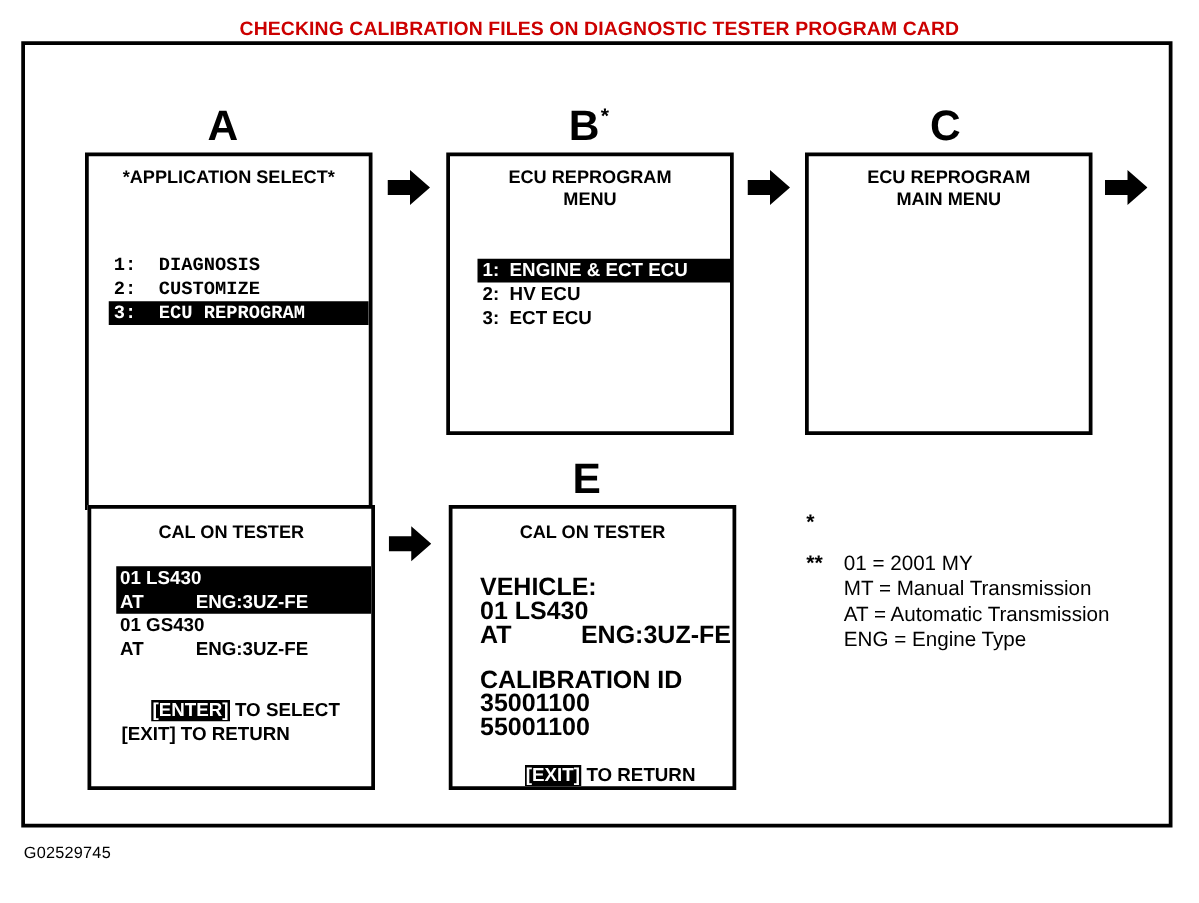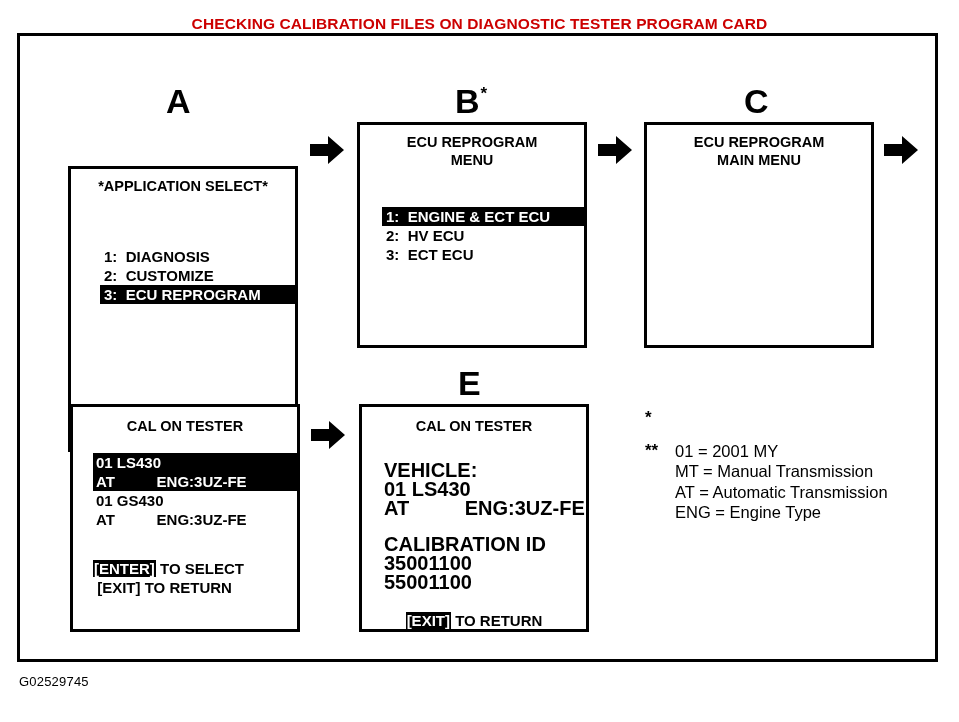--- a/index.html
+++ b/index.html
@@ -84,26 +84,27 @@
     display: block;
   }
   .hl {
     background: #000000;
     color: #ffffff;
   }
   .inline-hl {
     background: #000000;
     color: #ffffff;
     padding: 0 1px;
-  }
-
-  
-  #screen-a { left: 68px; top: 122px; width: 230px; height: 286px; margin-top: 44px; }
+    margin-left: 28px;
+  }
+
+  
+  #screen-a { left: 68px; top: 122px; width: 230px; height: 286px; }
   #screen-a .screen-title { margin-top: 8px; }
-  #screen-a .menu-list { margin-top: 52px; padding-left: 29px; }
+  #screen-a .menu-list { margin-top: 52px; padding-left: 16px; font-family: Liberation Mono, monospace; }
   #screen-a .menu-row { padding-left: 4px; }
 
   
   #screen-b { left: 357px; top: 122px; width: 230px; height: 226px; }
   #screen-b .screen-title { margin-top: 8px; }
   #screen-b .menu-list { margin-top: 38px; padding-left: 22px; }
   #screen-b .menu-row { padding-left: 4px; }
 
   
   #screen-c { left: 644px; top: 122px; width: 230px; height: 226px; }

